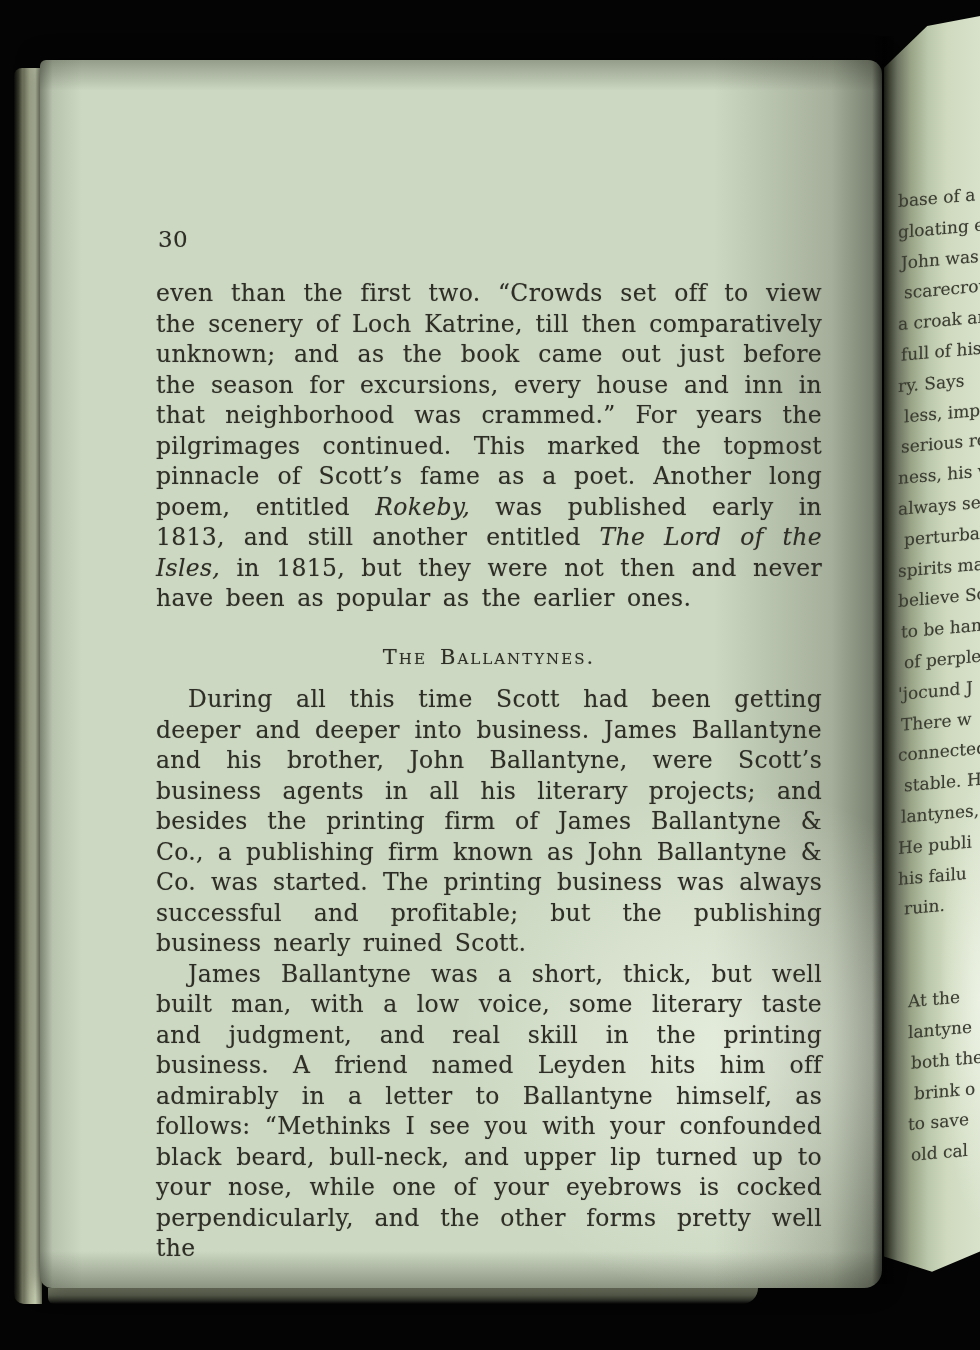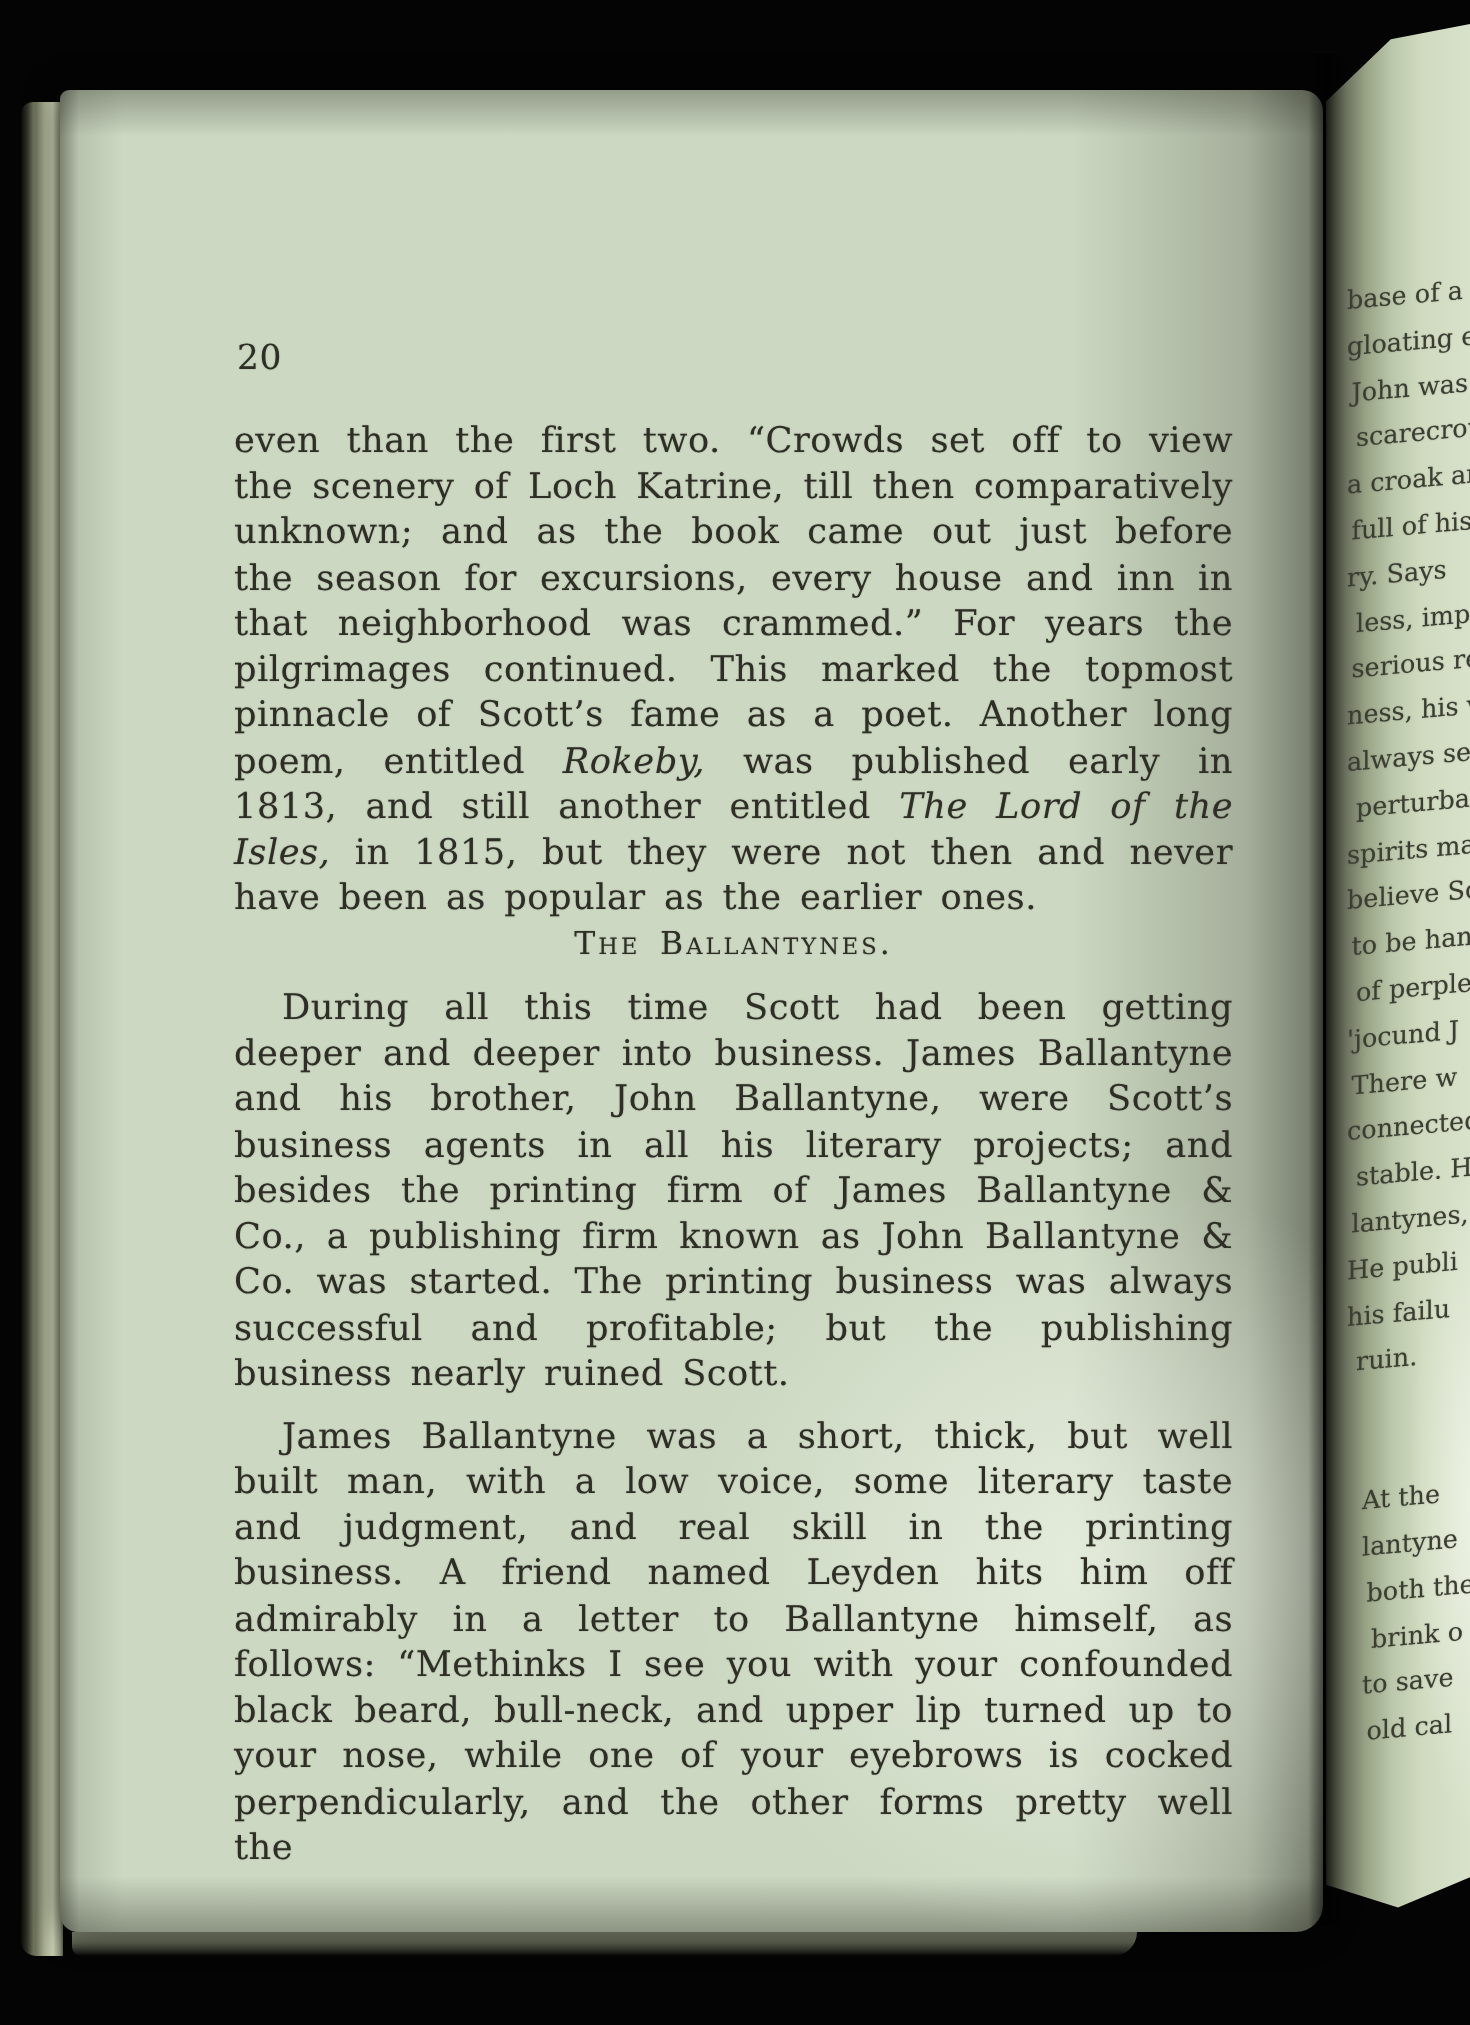--- a/index.html
+++ b/index.html
@@ -39,24 +39,24 @@
     color:var(--ink,#2e2e26);
     font-size:23.5px;line-height:30.5px;
     text-align:justify;text-justify:inter-word;
     word-spacing:4.5px;letter-spacing:.3px;
     text-shadow:0 0 1px rgba(46,46,38,.35);
   }
   .page-header{position:relative;height:46px;margin-bottom:16px;}
   .page-number{position:absolute;left:2px;top:8px;font-size:23px;}
   .running-title{position:absolute;left:0;right:0;top:2px;text-align:center;font-size:26px;letter-spacing:9px;}
   .para{margin:0;}
-  .para.indent{text-indent:32px;margin-top:11px;}
+  .para.indent{text-indent:32px;}
   .it{font-style:italic;}
   .section-heading{
-    margin:0 0 12px;text-align:center;font-weight:400;
+    margin:28px 0 12px;text-align:center;font-weight:400;
     font-size:21px;letter-spacing:2px;font-variant:small-caps;
   }
 
   
   .gutter{
     position:absolute;left:872px;top:36px;width:22px;height:1248px;z-index:3;
     background:linear-gradient(90deg, rgba(0,0,0,0), rgba(0,0,0,.62) 55%, rgba(0,0,0,.25) 100%);
   }
 
   
@@ -84,21 +84,21 @@
 
 <div class="scene">
 
   <div class="edges-left"></div>
   <div class="edges-bottom"></div>
 
   <div class="main-page">
     <div class="text-col">
 
       <div class="page-header">
-        <span class="page-number">20</span>
+        <span class="page-number">30</span>
       </div>
 
       <p class="para"><span>even than the first two. “Crowds set off to view the scenery of Loch Katrine, till then comparatively unknown; and as the book came out just before the season for excursions, every house and inn in that neighborhood was crammed.” For years the pilgrimages continued. This marked the topmost pinnacle of Scott’s fame as a poet. Another long poem, entitled </span><span class="it">Rokeby,</span><span> was published early in 1813, and still another entitled </span><span class="it">The Lord of the Isles,</span><span> in 1815, but they were not then and never have been as popular as the earlier ones.</span></p>
 
       <h3 class="section-heading">The Ballantynes.</h3>
 
       <p class="para indent"><span>During all this time Scott had been getting deeper and deeper into business. James Ballantyne and his brother, John Ballantyne, were Scott’s business agents in all his literary projects; and besides the printing firm of James Ballantyne &amp; Co., a publishing firm known as John Ballantyne &amp; Co. was started. The printing business was always successful and profitable; but the publishing business nearly ruined Scott.</span></p>
 
       <p class="para indent"><span>James Ballantyne was a short, thick, but well built man, with a low voice, some literary taste and judgment, and real skill in the printing business. A friend named Leyden hits him off admirably in a letter to Ballantyne himself, as follows: “Methinks I see you with your confounded black beard, bull-neck, and upper lip turned up to your nose, while one of your eyebrows is cocked perpendicularly, and the other forms pretty well the</span></p>
 

